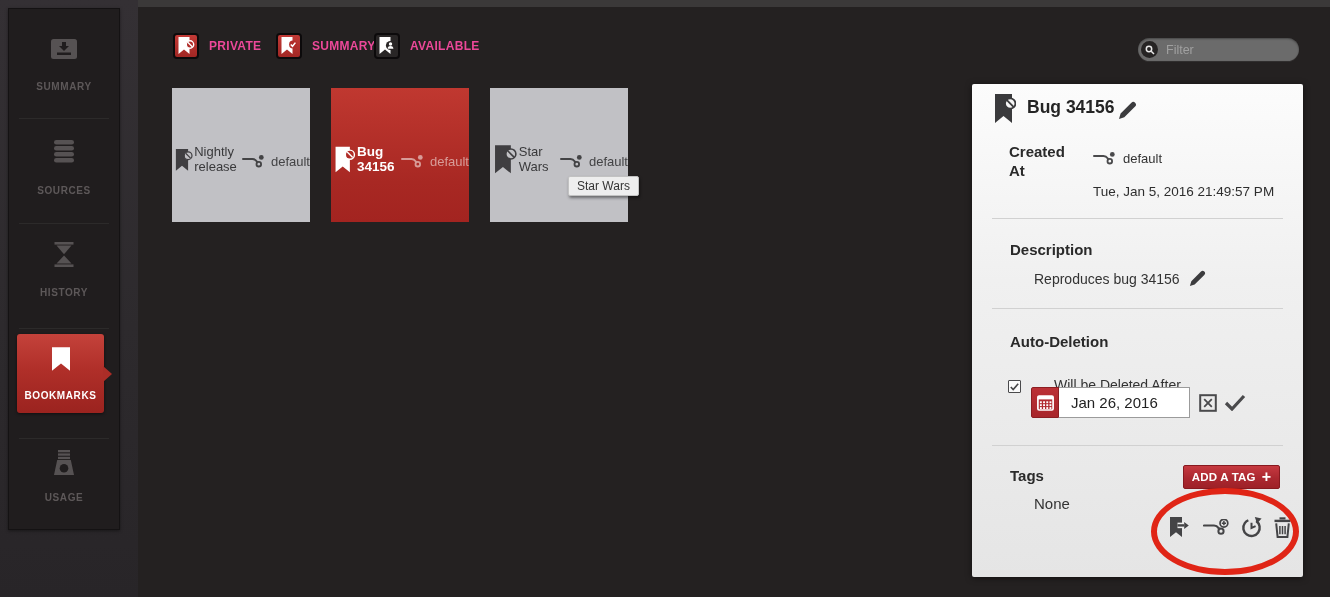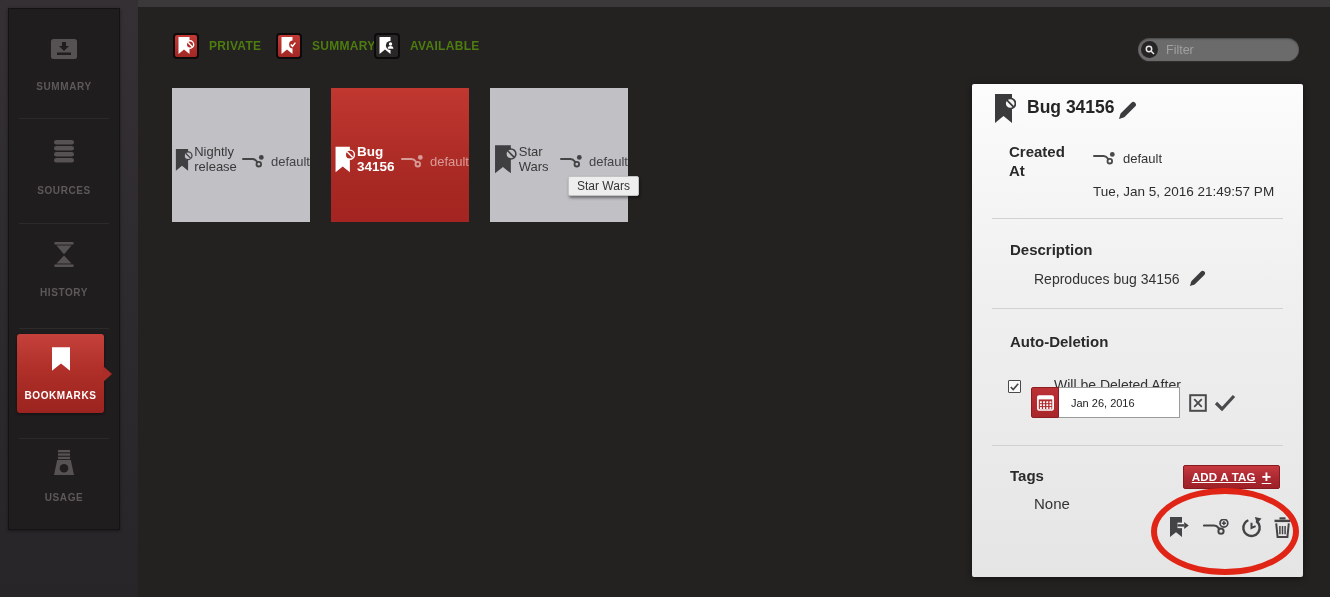--- a/index.html
+++ b/index.html
@@ -26,21 +26,21 @@
   .bm-active .side-label{color:#ffffff;top:56px;}
   .bm-active .side-icon{top:13px;}
   
   .main{position:absolute;left:138px;top:0;width:1192px;height:597px;background:#242121;}
   .topstrip{position:absolute;left:0;top:0;width:100%;height:7px;background:#3b3939;}
   
   .tab-group{position:absolute;top:33px;height:26px;display:flex;align-items:center;gap:10px;cursor:default;}
   .tab-btn{width:26px;height:26px;border-radius:4px;border:2px solid #0c0a0b;position:relative;flex:none;}
   .tab-btn.red{background:linear-gradient(180deg,#c23a36,#a22724);}
   .tab-btn.dark{background:#292626;}
-  .tab-label{font-size:12px;font-weight:bold;letter-spacing:.3px;color:#4d7c0f;}
+  .tab-label{font-size:12px;font-weight:bold;letter-spacing:.3px;color:#ec4899;}
   
   .filter-pill{position:absolute;left:1138px;top:38px;width:161px;height:23px;border-radius:12px;
     background:#6b6b6b;box-shadow:inset 0 1px 2px rgba(0,0,0,.35),0 1px 0 rgba(255,255,255,.06);}
   .search-circle{position:absolute;left:3px;top:3px;width:17px;height:17px;border-radius:50%;
     background:#262424;display:flex;align-items:center;justify-content:center;}
   .filter-input{position:absolute;left:26px;top:0;width:130px;height:23px;border:none;outline:none;
     background:transparent;font-family:Liberation Sans, sans-serif;font-size:12.5px;color:#ffffff;}
   .filter-input::placeholder{color:#a0a0a0;opacity:1;}
   
   .card{position:absolute;top:88px;width:138px;height:134px;display:flex;flex-direction:row;
@@ -69,27 +69,27 @@
   .branch-row{left:121px;top:67px;display:flex;align-items:center;gap:8px;font-size:13px;color:#333;}
   .created-value{left:121px;top:100px;font-size:13.5px;color:#2e2e2e;}
   .desc-row{left:38px;top:186px;display:flex;align-items:center;gap:9px;}
   .check-row{left:36px;top:293px;display:flex;align-items:flex-end;gap:9px;}
   .checkbox{width:13px;height:13px;border:1.5px solid #4a4a4c;border-radius:1px;background:#fafafa;
     display:flex;align-items:center;justify-content:center;cursor:pointer;}
   .date-row{left:59px;top:303px;display:flex;align-items:center;}
   .cal-btn{width:28px;height:31px;background:linear-gradient(180deg,#bb3136,#a8262b);
     border:1px solid #8c1e22;border-radius:2px 0 0 2px;display:flex;align-items:center;
     justify-content:center;cursor:pointer;flex:none;}
-  .date-input{width:121px;height:31px;border:1px solid #9b9b9b;border-left:none;background:#ffffff;
-    font-family:"Liberation Sans",sans-serif;font-size:11px;color:#222;padding:0 0 0 12px;outline:none;}
+  .date-input{width:131px;height:31px;border:1px solid #9b9b9b;border-left:none;background:#ffffff;
+    font-family:"Liberation Sans",sans-serif;font-size:15px;color:#222;padding:0 0 0 12px;outline:none;}
   .icon-btn{cursor:pointer;display:flex;align-items:center;justify-content:center;}
   .addtag-btn{left:211px;top:381px;width:97px;height:24px;border-radius:2px;cursor:pointer;
     background:linear-gradient(180deg,#c63940 0%,#ab2830 55%,#9e2127 100%);
     border:1px solid #87191f;display:flex;align-items:center;justify-content:center;gap:6px;
-    color:#fff;font-weight:bold;font-size:11.5px;letter-spacing:.2px;text-decoration:underline;}
+    color:#fff;font-weight:bold;font-size:11.5px;letter-spacing:.2px;}
   .addtag-plus{font-size:16px;font-weight:bold;line-height:12px;}
   .action-icons{left:196px;top:433px;display:flex;align-items:center;gap:12px;}
   .annotation-ellipse{left:179px;top:404px;width:148px;height:87px;border:6px solid #e02516;
     border-radius:50%;pointer-events:none;}
 </style>
 </head>
 <body>
 
 <div class="stage">
 

